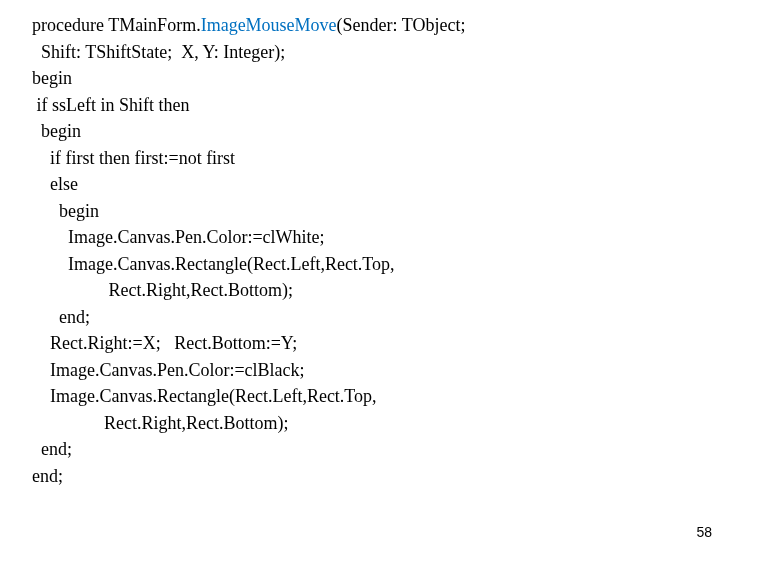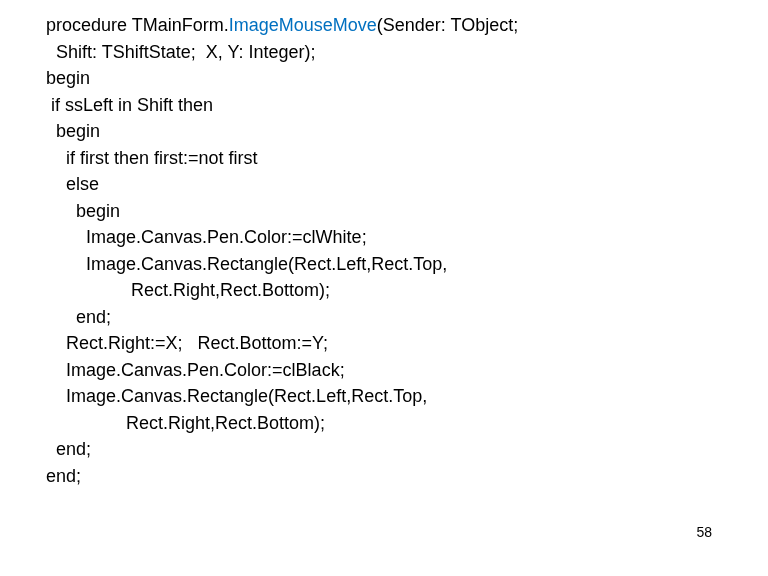--- a/index.html
+++ b/index.html
@@ -18,26 +18,26 @@
     width: 100%;
     height: 100%;
   }
   .title {
     font-size: 24px;
     font-weight: bold;
     color: #595959;
     margin: 0 0 6px 0;
   }
   .code {
-    font-family: Liberation Sans, sans-serif;
+    font-family: Liberation Serif, serif;
     font-size: 18px;
     line-height: 26.5px;
     white-space: pre;
     color: #000000;
-    margin-left: 18px;
+    margin-left: 4px;
   }
   .hl {
     color: #0070c0;
   }
   .pagenum {
     position: absolute;
     right: 56px;
     bottom: 36px;
     font-size: 14px;
     color: #000000;

